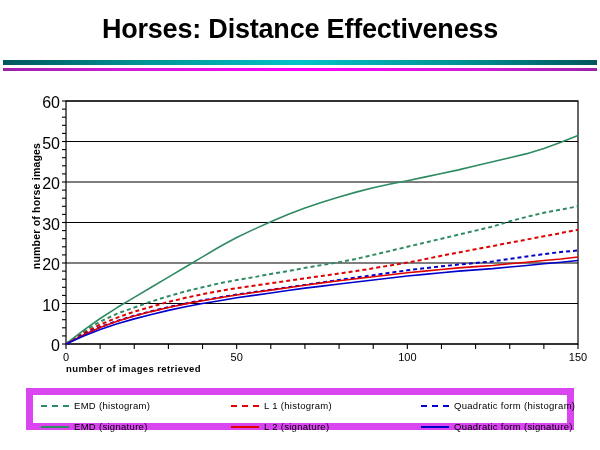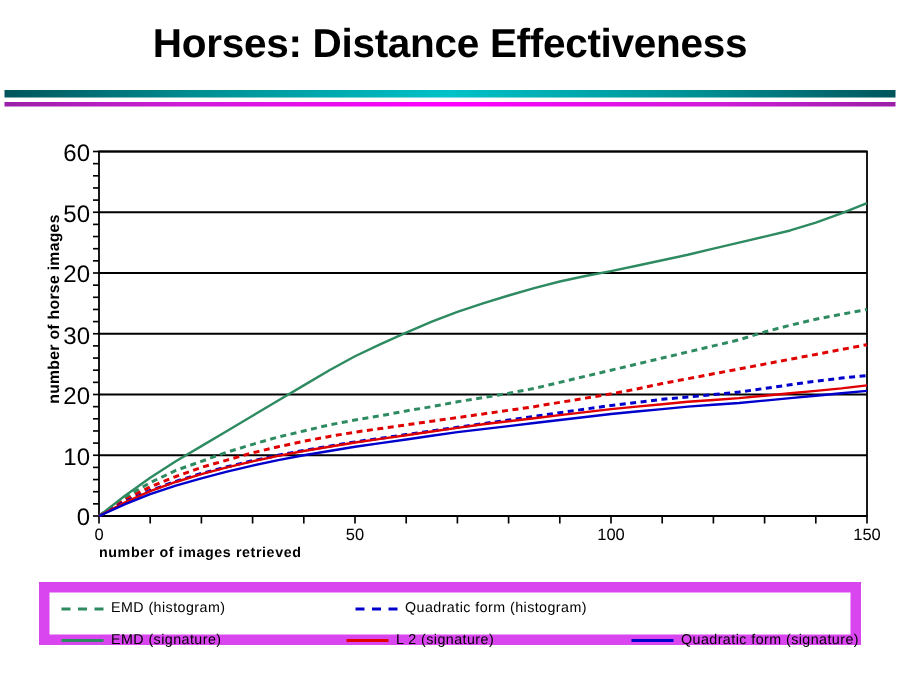--- a/index.html
+++ b/index.html
@@ -230,20 +230,26 @@
   </div>
 
 <div id="legend-box">
     <div class="legend-row" style="top: 0px;">
       <div class="legend-item" style="width: 196px;">
         <span class="legend-swatch">
           <i style="border-top-style: dashed; border-top-color: rgb(46, 139, 97);"></i>
         </span>
         <span class="legend-label">EMD (histogram)</span>
       </div>
+      <div class="legend-item" style="width: 196px;">
+        <span class="legend-swatch">
+          <i style="border-top-style: dashed; border-top-color: rgb(224, 0, 0);"></i>
+        </span>
+        <span class="legend-label">L 1 (histogram)</span>
+      </div>
       <div class="legend-item" style="width: 154px;">
         <span class="legend-swatch">
           <i style="border-top-style: dashed; border-top-color: rgb(0, 0, 204);"></i>
         </span>
         <span class="legend-label">Quadratic form (histogram)</span>
       </div>
     </div>
     <div class="legend-row" style="top: 21px;">
       <div class="legend-item" style="width: 196px;">
         <span class="legend-swatch">

